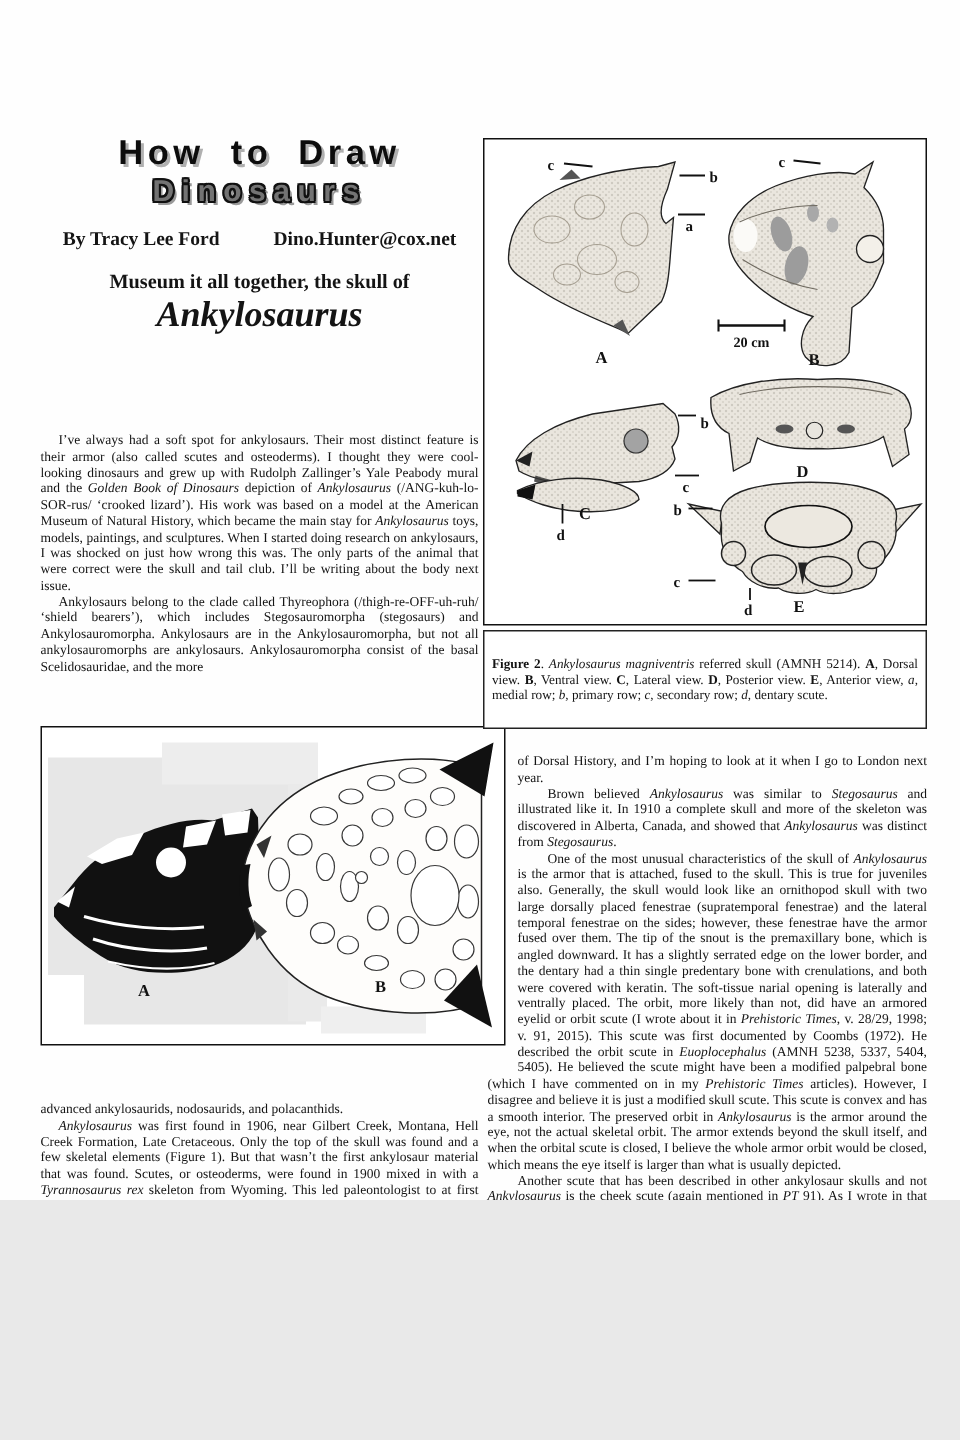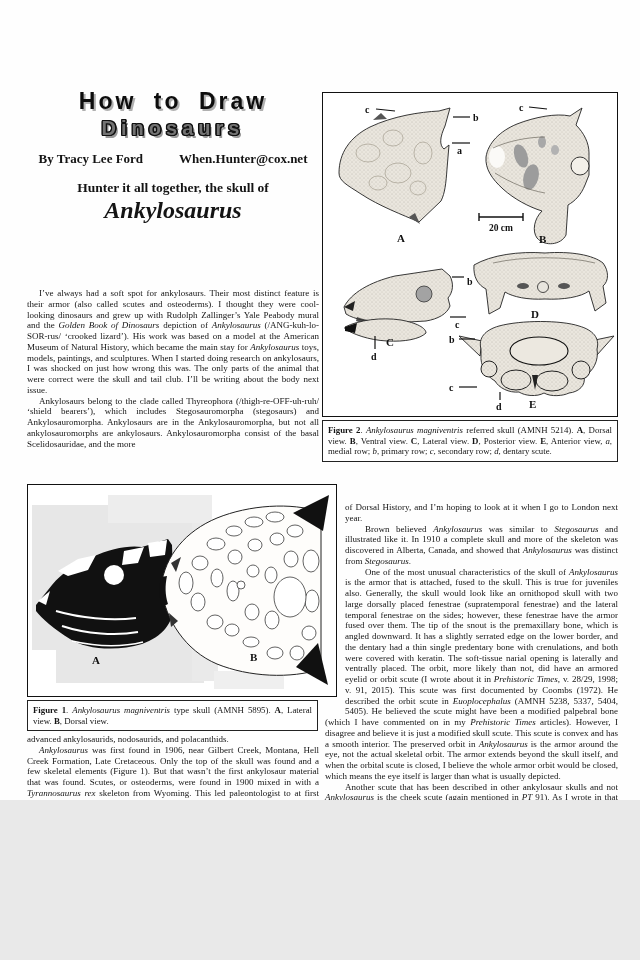--- a/index.html
+++ b/index.html
@@ -25,21 +25,21 @@
   .col-left-1{position:absolute;left:27px;top:288px;width:292px;}
   .col-left-2{position:absolute;left:27px;top:734px;width:292px;}
   .col-right{position:absolute;left:325px;top:502px;width:293px;}
   .intrude{float:left;width:20px;height:213px;}
   
   figure{margin:0;padding:0;}
   .fig1{position:absolute;left:27px;top:484px;width:310px;}
   .fig1-imgbox{border:1.5px solid #111;background:#fff;height:211px;overflow:hidden;}
   .fig2{position:absolute;left:322px;top:92px;width:296px;}
   .fig2-imgbox{border:1.5px solid #111;background:#fff;height:323px;overflow:hidden;}
-  figcaption{border:1px solid #222;margin-top:3px;padding:4px 5px;
+  figcaption{border:1px solid #222;margin-top:3px;padding:16px 5px;
              font-size:8.8px;line-height:10.5px;text-align:justify;background:#fff;}
   .fig1 figcaption{width:279px;}
   svg{display:block;}
   .flab{font-family:"Liberation Serif",serif;font-weight:bold;font-size:11px;fill:#111;}
   .plab{font-family:"Liberation Serif",serif;font-weight:bold;font-size:10px;fill:#111;}
   .scale-t{font-family:"Liberation Serif",serif;font-weight:bold;font-size:9.5px;fill:#111;}
   .lead{stroke:#111;stroke-width:1.2;}
   
   .pageno{position:absolute;left:27px;top:851px;font-weight:bold;font-size:10px;}
   .journal{position:absolute;left:325px;top:852px;width:293px;text-align:left;font-size:10px;}
@@ -47,23 +47,23 @@
 </head>
 <body>
 
 <div class="page">
 
   <header class="masthead">
     <div class="title1">How to Draw</div>
     <div class="title2">Dinosaurs</div>
     <div class="byline">
       <span>By Tracy Lee Ford</span>
-      <span>When.Hunter@cox.net</span>
+      <span>Dino.Hunter@cox.net</span>
     </div>
-    <div class="sub1">Hunter it all together, the skull of</div>
+    <div class="sub1">Museum it all together, the skull of</div>
     <div class="sub2">Ankylosaurus</div>
   </header>
 
   <section class="col-left-1 bodytext">
     <p class="ind">I’ve always had a soft spot for ankylosaurs. Their most distinct feature is their armor (also called scutes and osteoderms). I thought they were cool-looking dinosaurs and grew up with Rudolph Zallinger’s Yale Peabody mural and the <i>Golden Book of Dinosaurs</i> depiction of <i>Ankylosaurus</i> (/ANG-kuh-lo-SOR-rus/ ‘crooked lizard’). His work was based on a model at the American Museum of Natural History, which became the main stay for <i>Ankylosaurus</i> toys, models, paintings, and sculptures. When I started doing research on ankylosaurs, I was shocked on just how wrong this was. The only parts of the animal that were correct were the skull and tail club. I’ll be writing about the body next issue.</p>
     <p class="ind">Ankylosaurs belong to the clade called Thyreophora (/thigh-re-OFF-uh-ruh/ ‘shield bearers’), which includes Stegosauromorpha (stegosaurs) and Ankylosauromorpha. Ankylosaurs are in the Ankylosauromorpha, but not all ankylosauromorphs are ankylosaurs. Ankylosauromorpha consist of the basal Scelidosauridae, and the more</p>
   </section>
 
   <figure class="fig1">
     <div class="fig1-imgbox">
@@ -122,21 +122,20 @@
               <ellipse cx="262" cy="112" rx="16" ry="20"></ellipse>
             <ellipse cx="213" cy="100" rx="4" ry="4"></ellipse>
               <ellipse cx="243" cy="90" rx="6" ry="8"></ellipse>
             <ellipse cx="244" cy="135" rx="7" ry="9"></ellipse>
               <ellipse cx="263" cy="74" rx="7" ry="8"></ellipse>
           </g>
           <text class="flab" font-size="13" x="222" y="176">B</text>
         </g>
       </svg>
     </div>
-    <figcaption><b>Figure 1</b>. <i>Ankylosaurus magniventris</i> type skull (AMNH 5895). <b>A</b>, Lateral view. <b>B</b>, Dorsal view.</figcaption>
   </figure>
 
   <section class="col-left-2 bodytext">
     <p>advanced ankylosaurids, nodosaurids, and polacanthids.</p>
     <p class="ind"><i>Ankylosaurus</i> was first found in 1906, near Gilbert Creek, Montana, Hell Creek Formation, Late Cretaceous. Only the top of the skull was found and a few skeletal elements (Figure 1). But that wasn’t the first ankylosaur material that was found. Scutes, or osteoderms, were found in 1900 mixed in with a <i>Tyrannosaurus rex</i> skeleton from Wyoming. This led paleontologist to at first believe <i>Dynamosaurus imperiosus</i> (the second named tyrannosaur in the same paper that <i>Tyrannosaurus rex</i> was named) to have been armored. This specimen was sold to the British Museum</p>
   </section>
 
   <figure class="fig2">
     <div class="fig2-imgbox">
       <svg width="293" height="323" viewBox="0 0 293 323">

